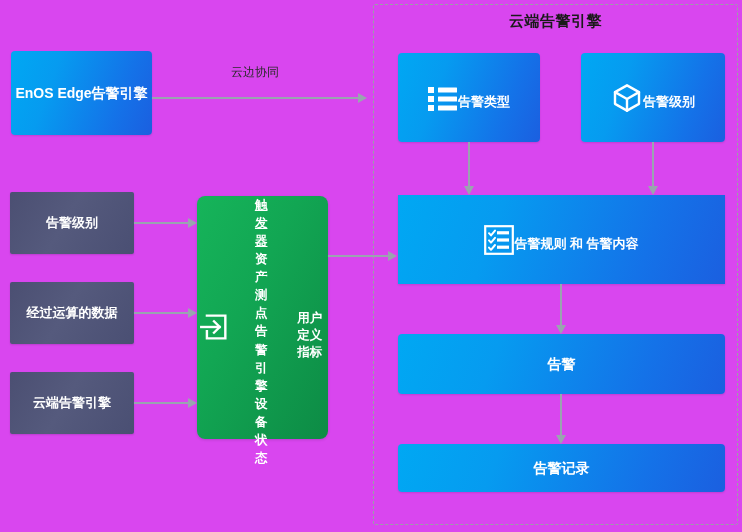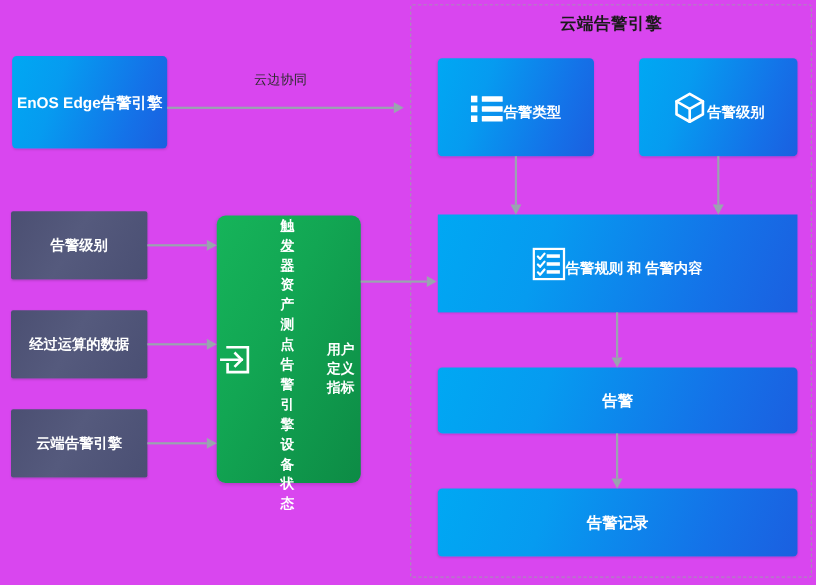--- a/index.html
+++ b/index.html
@@ -74,21 +74,21 @@
   #enos-edge-box { left: 11px;  top: 51px;  width: 141px; height: 84px; border-radius: 4px; }
   #raw-data-box   { left: 10px;  top: 192px; width: 124px; height: 62px; }
   #computed-data-box { left: 10px; top: 282px; width: 124px; height: 62px; }
   #third-party-box   { left: 10px; top: 372px; width: 124px; height: 62px; }
   #trigger-box    { left: 197px; top: 196px; width: 131px; height: 243px; gap: 18px; }
 
   #alarm-type-box  { left: 398px; top: 53px;  width: 142px; height: 89px; border-radius: 4px; }
   #alarm-level-box { left: 581px; top: 53px;  width: 144px; height: 89px; border-radius: 4px; justify-content: center; }
   #alarm-rule-box  { left: 398px; top: 195px; width: 327px; height: 89px; border-radius: 0; }
   #alarm-box       { left: 398px; top: 334px; width: 327px; height: 60px; border-radius: 4px; }
-  #alarm-record-box{ left: 398px; top: 444px; width: 327px; height: 62px; border-radius: 4px; }
+  #alarm-record-box{ left: 398px; top: 444px; width: 327px; height: 48px; border-radius: 4px; }
 
   
   .label-lg { font-size: 14px; font-weight: bold; }
   .label-md { font-size: 13px; font-weight: bold; }
   .enos-line { font-size: 14px; font-weight: bold; }
 
   .box-caption { margin-top: 9px; font-size: 13px; font-weight: bold; }
 
   .trigger-icon-wrap { margin-top: 18px; }
   .trigger-text {

